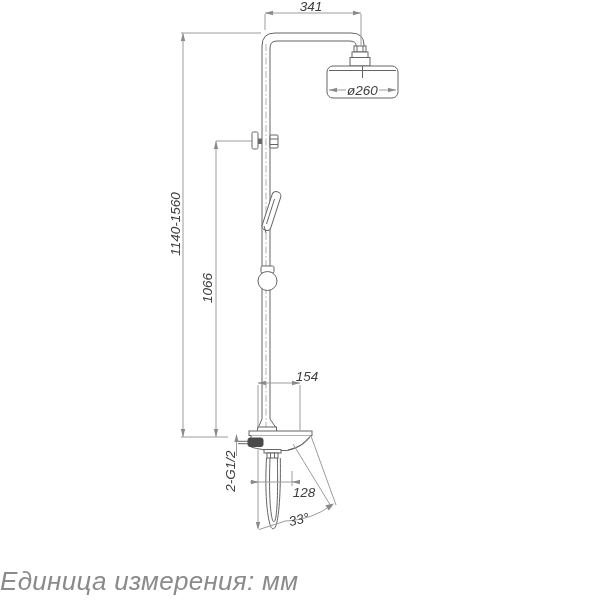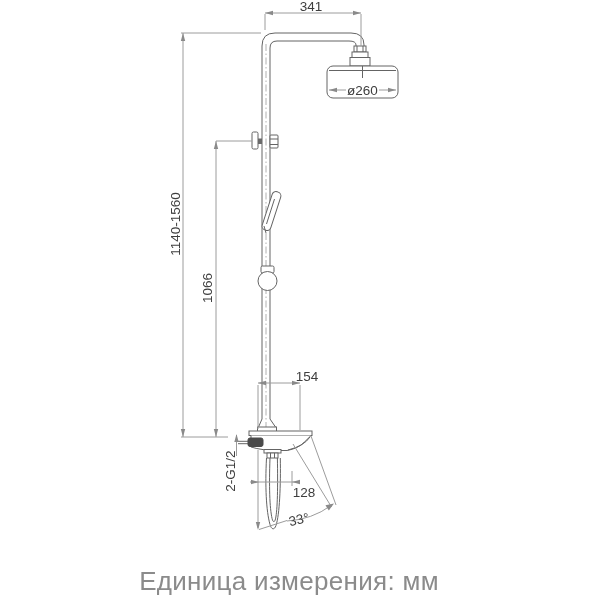--- a/index.html
+++ b/index.html
@@ -1,29 +1,30 @@
 <!DOCTYPE html>
 <html><head>
 <meta charset="utf-8">
 <style>
   html,body{margin:0;padding:0;background:#ffffff;}
   .canvas{
     position:relative;width:578px;height:600px;background:#ffffff;overflow:hidden;
     font-family:"Liberation Sans", sans-serif;
+    font-style:italic;
   }
   svg{position:absolute;left:0;top:0;}
   svg text{
     font-family:"Liberation Sans", sans-serif;
     font-size:13.5px;
     fill:#3e3e3e;
     stroke:none;
   }
   .caption{
     position:absolute;left:0;right:0;top:566px;
-    text-align:center;
+    text-align:left;
     font-size:26px;
     color:#8b8b8b;
     letter-spacing:0.3px;
   }
 </style>
 </head>
 <body>
 
 <div class="canvas">
 

